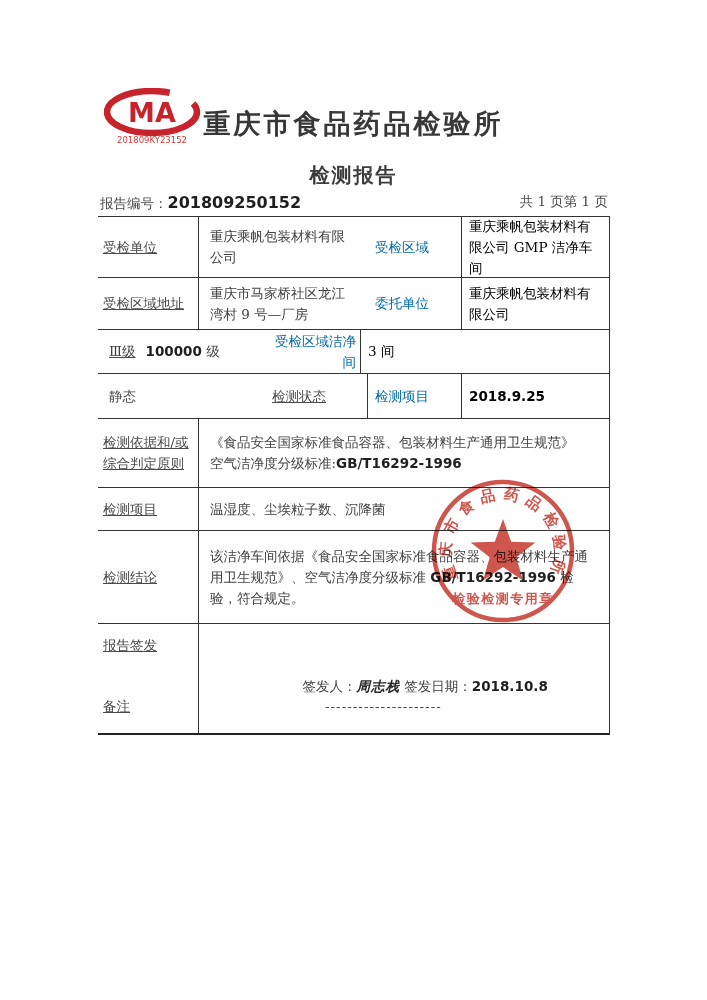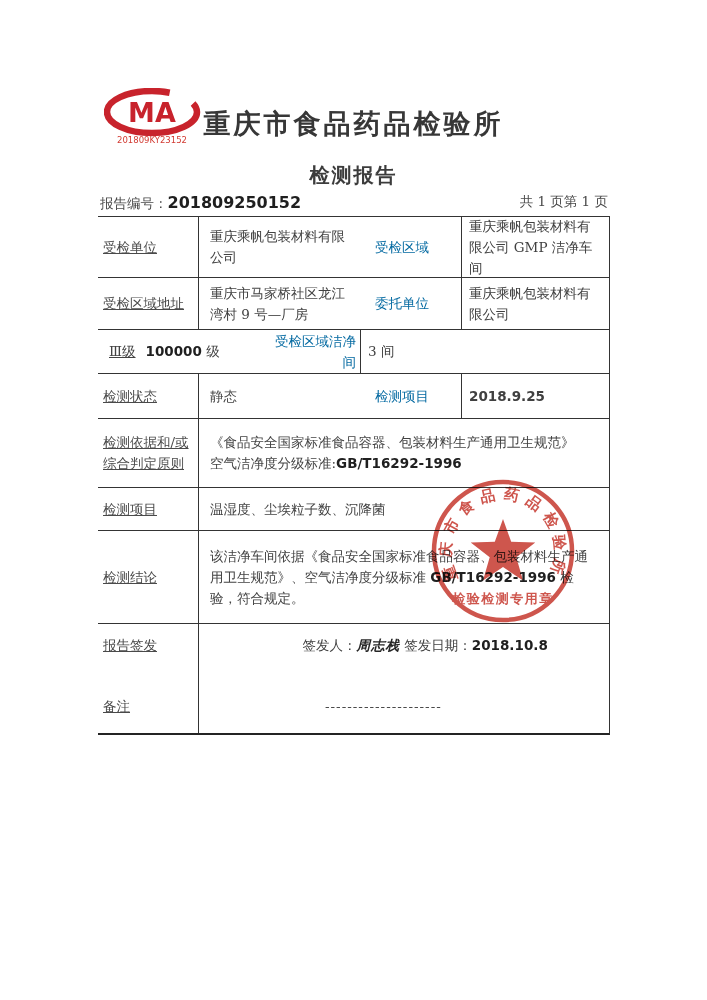--- a/index.html
+++ b/index.html
@@ -22,27 +22,27 @@
   .report-table{position:absolute;left:98px;top:216px;width:511px;
         border-right:1.5px solid #343434;border-bottom:2px solid #242424;}
   .trow{display:flex;box-sizing:border-box;border-top:1.5px solid #343434;}
   .h61{height:61px}.h52{height:52px}.h44{height:44px}.h45{height:45px}
   .h69{height:69px}.h43{height:43px}.h93{height:93px}.h57{height:57px}.h53{height:53px}
   .no-top{border-top:none;}
   .cell{box-sizing:border-box;font-size:13.5px;line-height:21px;display:flex;align-items:center;}
   .c-label{width:101px;border-right:1.5px solid #343434;padding:3px 4px 3px 5px;color:#4a4a4a;text-decoration:underline;}
   .c-val{width:169px;padding:3px 16px 3px 11px;color:#424242;}
   .c-label2{width:93px;padding:3px 4px 3px 7px;color:#0369a1;text-align:right;}
-  .c-val2{width:147px;border-left:1.5px solid #343434;padding:3px 10px 3px 7px;color:#404040;}
+  .c-val2{width:147px;border-left:1.5px solid #343434;padding:3px 10px 3px 7px;color:#000000;}
   .c-wide{width:409px;padding:3px 8px 3px 11px;color:#424242;}
   .top-align{align-items:flex-start;padding-top:11px;text-align:right;}
   .u-line{text-decoration:underline;}
   .gap8{display:inline-block;width:10px;}
   .sig-name{font-weight:700;font-style:italic;color:#262626;letter-spacing:1px;}
-  .sig-block{display:inline-block;width:190px;}
+  .sig-block{display:inline-block;width:190px;margin-top:41px;}
   .dashes{margin-left:115px;letter-spacing:1px;color:#4a4a4a;}
 
   
   .stamp{position:absolute;left:430px;top:477px;width:148px;height:148px;
          opacity:.84;mix-blend-mode:multiply;pointer-events:none;}
   .stamp text{font-family:"DejaVu Sans","Liberation Sans",sans-serif;font-weight:700;}
 </style>
 </head>
 <body>
 
@@ -80,22 +80,22 @@
 
     <div class="trow h44">
       <div class="cell c-val">
         <span><span class="u-line">Ⅲ级</span><span class="gap8"></span><span class="num">100000</span> <span>级</span></span>
       </div>
       <div class="cell c-label2">受检区域洁净间</div>
       <div class="cell c-val2">3 间</div>
     </div>
 
     <div class="trow h45">
+      <div class="cell c-val">静态</div>
       <div class="cell c-label">检测状态</div>
-      <div class="cell c-val">静态</div>
       <div class="cell c-label2">检测项目</div>
       <div class="cell c-val2 num">2018.9.25</div>
     </div>
 
     <div class="trow h69">
       <div class="cell c-label">检测依据和/或综合判定原则</div>
       <div class="cell c-wide">
         <div>
           <div>《食品安全国家标准食品容器、包装材料生产通用卫生规范》</div>
           <div><span>空气洁净度分级标准:</span><span class="num">GB/T16292-1996</span></div>

